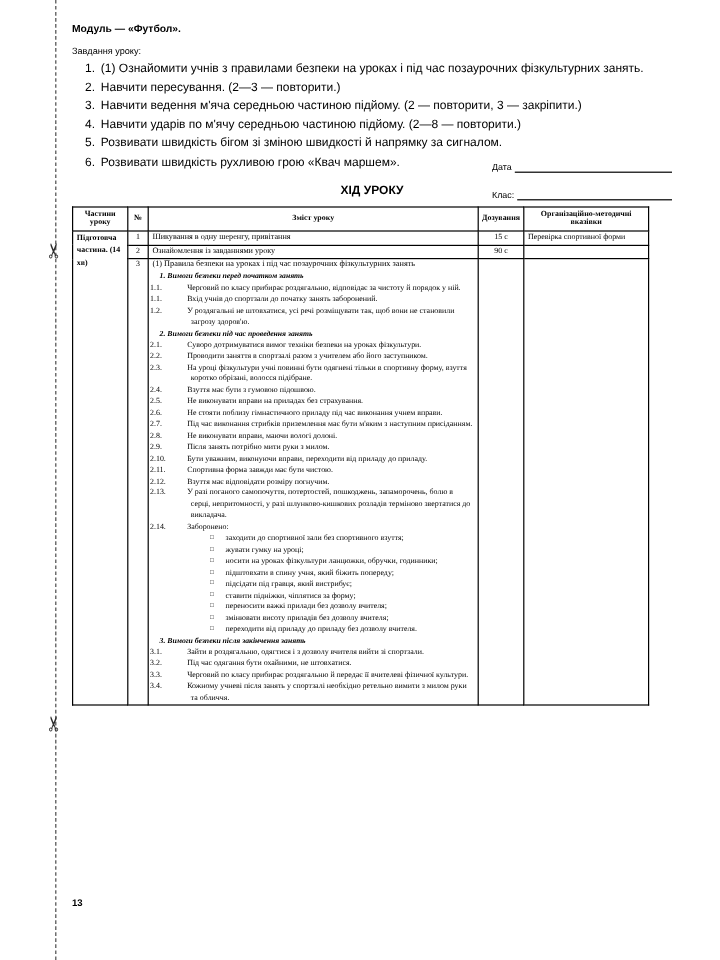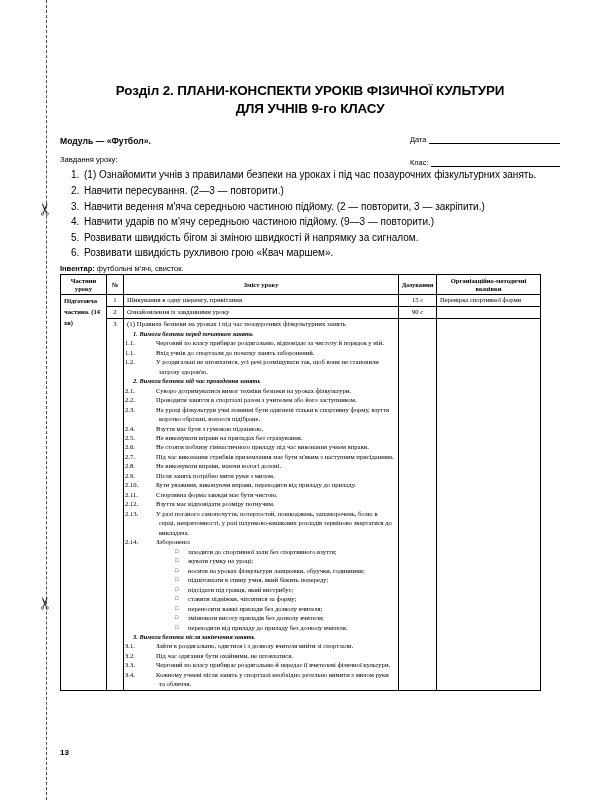--- a/index.html
+++ b/index.html
@@ -184,54 +184,47 @@
 </style>
 </head>
 <body>
 
 <div class="cutline"></div>
 <div class="scissors s1">✂</div>
 <div class="scissors s2">✂</div>
 
 <div class="page">
 
-  <div class="title-block">
-    <div class="doc-title">Розділ 2. ПЛАНИ-КОНСПЕКТИ УРОКІВ ФІЗИЧНОЇ КУЛЬТУРИ</div>
-    <div class="doc-title">ДЛЯ УЧНІВ 9-го КЛАСУ</div>
-  </div>
 
 
   <div class="field-col">
     <div class="field-row">
       <span class="field-label">Дата</span>
       <span class="field-line"></span>
     </div>
     <div class="field-row">
       <span class="field-label">Клас:</span>
       <span class="field-line"></span>
     </div>
   </div>
 
   <div class="module">Модуль — «Футбол».</div>
   <div class="tasks-head">Завдання уроку:</div>
 
   <ol class="tasks">
     <li>(1) Ознайомити учнів з правилами безпеки на уроках і під час позаурочних фізкультурних занять.</li>
     <li>Навчити пересування. (2—3 — повторити.)</li>
     <li>Навчити ведення м'яча середньою частиною підйому. (2 — повторити, 3 — закріпити.)</li>
-    <li>Навчити ударів по м'ячу середньою частиною підйому. (9—3 — повторити.)</li>
+    <li>Навчити ударів по м'ячу середньою частиною підйому. (2—8 — повторити.)</li>
     <li>Розвивати швидкість бігом зі зміною швидкості й напрямку за сигналом.</li>
     <li>Розвивати швидкість рухливою грою «Квач маршем».</li>
   </ol>
 
-  <div class="place-line">
-    <b>Інвентар:</b>
-    <span>футбольні м'ячі, свисток.</span>
-  </div>
-
+
+  <div class="hid-uroku">ХІД УРОКУ</div>
 
   <table class="plan">
     <colgroup>
       <col class="c-part">
         <col class="c-num">
         <col class="c-body">
         <col class="c-dose">
         <col class="c-org">
     </colgroup>
     <thead>

